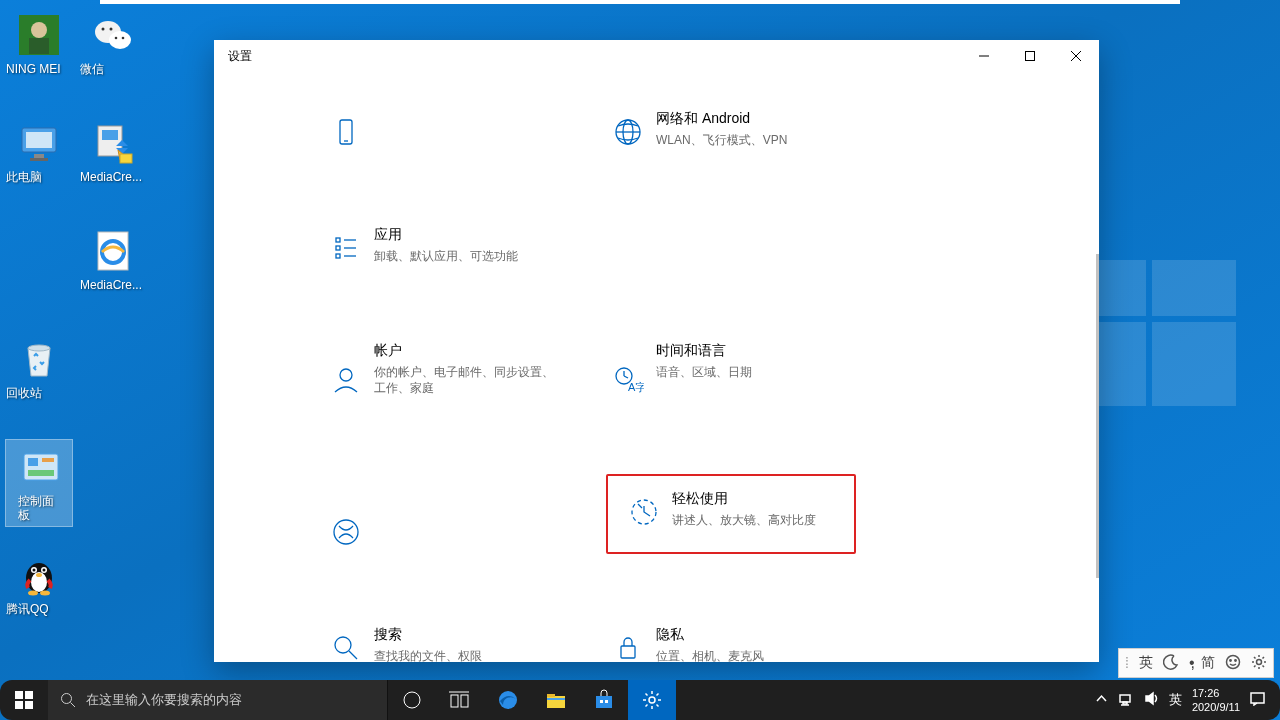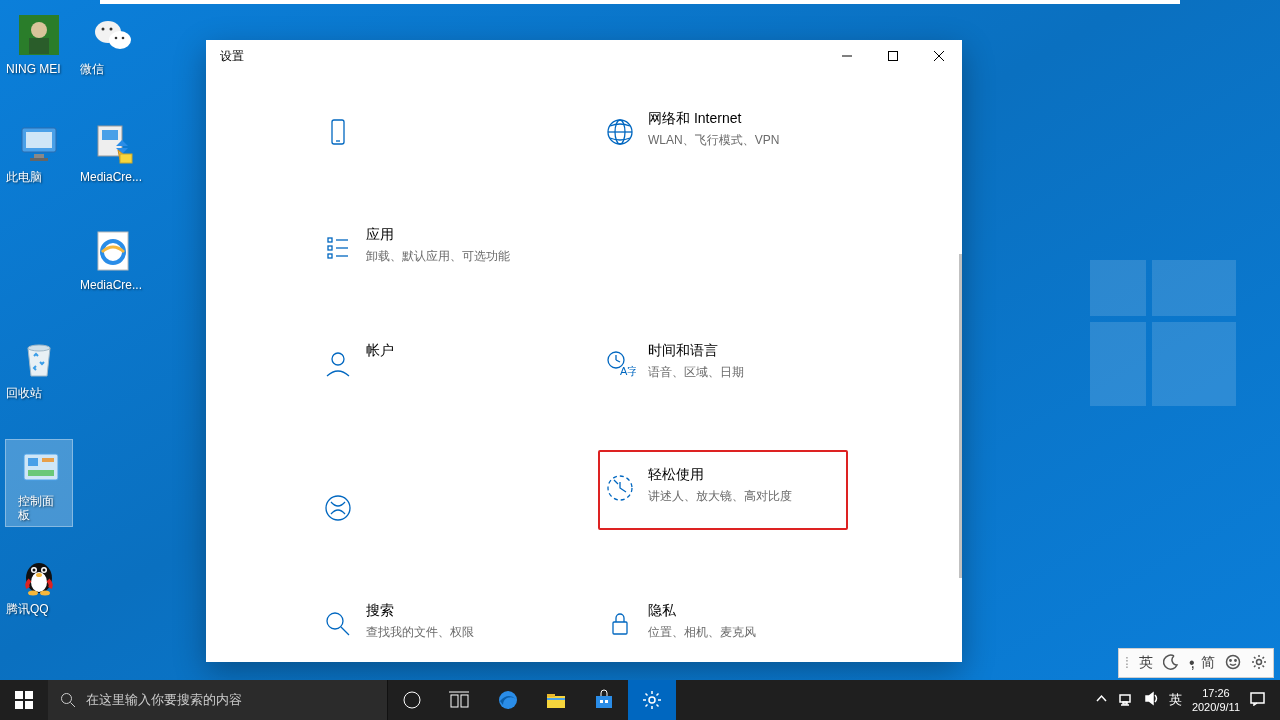--- a/index.html
+++ b/index.html
@@ -11,56 +11,56 @@
 .desktop-icon { position: absolute; width: 66px; cursor: pointer; }
 .desktop-icon .icon-box { width: 46px; height: 46px; margin: 0 auto 4px; display: flex; align-items: center; justify-content: center; }
 .desktop-icon .label { color: #fff; font-size: 12px; text-shadow: 1px 1px 2px rgba(0,0,0,.6); line-height: 14px; word-break: break-all; }
 
 .desktop-icon.selected { background: rgba(255,255,255,.25); outline: 1px solid rgba(255,255,255,.5); }
 
 .win-logo-bg { position: absolute; right: 190px; top: 260px; }
 .win-logo-bg .sq { position: absolute; background: rgba(255,255,255,.14); }
 
 .settings-window {
-  position: absolute; left: 206px; top: 40px; width: 756px; height: 622px;
+  position: absolute; left: 214px; top: 40px; width: 885px; height: 622px;
   background: #fff; box-shadow: 0 10px 30px rgba(0,0,0,.3);
 }
 .titlebar { height: 32px; display: flex; align-items: center; }
 .titlebar .title { padding-left: 14px; font-size: 12px; color: #000; }
 .titlebar .spacer { flex: 1; }
 .titlebar .wbtn { width: 46px; height: 32px; display: flex; align-items: center; justify-content: center; cursor: pointer; }
 .titlebar .wbtn svg { width: 10px; height: 10px; stroke: #000; stroke-width: 1; fill: none; }
 
 .settings-body { position: absolute; top: 32px; left: 0; right: 3px; bottom: 0; overflow-y: auto; }
 .settings-grid { padding: 30px 110px 20px; }
 .settings-row { display: flex; gap: 32px; margin-bottom: 64px; }
 
 .cat-item { display: flex; width: 250px; cursor: pointer; padding: 6px 6px; border-radius: 2px; }
-.cat-item.highlighted { border: 2px solid #d22; padding: 12px 4px 24px; }
+.cat-item.highlighted { border: 2px solid #d22; padding: 12px 20px 24px; margin-top: 8px; }
 .cat-icon { width: 44px; display: flex; justify-content: flex-start; padding-top: 2px; align-items: flex-end; }
 .cat-icon svg { width: 32px; height: 32px; stroke: #0067c0; fill: none; stroke-width: 1.3; }
 .cat-text .cat-title { font-size: 14px; color: #000; line-height: 20px; }
 .cat-text .cat-desc { font-size: 12px; color: #6a6a6a; margin-top: 4px; max-width: 180px; line-height: 16px; }
 
 .scrollbar-fake { position: absolute; right: 0; top: 214px; width: 3px; height: 324px; background: #c1c1c1; border-radius: 0; }
 
 .ime-bar { position: absolute; right: 6px; bottom: 42px; height: 30px; background: #fbfbfb; border: 1px solid #cfcfcf; display: flex; align-items: center; padding: 0 6px; gap: 10px; font-size: 14px; color: #444; }
 .ime-bar .ime-item { cursor: pointer; }
 .ime-bar svg { width: 16px; height: 16px; stroke: #555; fill: none; stroke-width: 1.5; }
 
-.taskbar { position: absolute; left: 0; right: 0; bottom: 0; height: 40px; background: #1f1f1f; display: flex; align-items: stretch; color: #fff; }
+.taskbar { position: absolute; left: 0; right: 0; bottom: 0; height: 40px; background: #1f1f1f; display: flex; align-items: stretch; color: #fff; border-radius: 12px; }
 .start-btn { width: 48px; display: flex; align-items: center; justify-content: center; cursor: pointer; }
 .search-box { flex: 0 0 340px; background: #2b2b2b; display: flex; align-items: center; padding: 0 12px; gap: 10px; color: #ccc; font-size: 13px; border-right: 1px solid #111; }
 .task-icons { display: flex; }
 .task-icons .tbtn { width: 48px; display: flex; align-items: center; justify-content: center; cursor: pointer; }
 .task-icons .tbtn.active { background: #0067c0; }
 .task-icons .tbtn svg, .task-icons .tbtn .glyph { width: 22px; height: 22px; }
 .tray { margin-left: auto; display: flex; align-items: center; gap: 10px; padding: 0 10px; font-size: 12px; }
 .tray svg { width: 15px; height: 15px; stroke: #fff; fill: none; stroke-width: 1.5; }
-.tray .clock { text-align: center; line-height: 14px; font-size: 11px; }
+.tray .clock { text-align: left; line-height: 14px; font-size: 11px; }
 .tray .ime-ind { font-size: 13px; }
 .tray .notif { width: 20px; }
 
 .top-strip { position:absolute; left:100px; right:100px; top:0; height:4px; background:#fff; }
 </style>
 </head>
 <body>
 
 <div class="top-strip"></div>
 
@@ -213,21 +213,21 @@
           <div class="cat-item">
             <div class="cat-icon">
                 <svg viewBox="0 0 32 32">
                   <circle cx="16" cy="16" r="12"></circle>
                   <ellipse cx="16" cy="16" rx="5" ry="12"></ellipse>
                   <line x1="4" y1="16" x2="28" y2="16"></line>
                   <path d="M6 10 Q16 6 26 10 M6 22 Q16 26 26 22"></path>
                 </svg>
               </div>
             <div class="cat-text">
-                <div class="cat-title">网络和 Internet</div>
+                <div class="cat-title">网络和 Android</div>
                 <div class="cat-desc">WLAN、飞行模式、VPN</div>
               </div>
           </div>
         </div>
 
         <div class="settings-row">
           <div class="cat-item">
             <div class="cat-icon">
                 <svg viewBox="0 0 32 32">
                   <rect x="6" y="6" width="4" height="4"></rect>
@@ -248,20 +248,21 @@
         <div class="settings-row">
           <div class="cat-item">
             <div class="cat-icon">
                 <svg viewBox="0 0 32 32">
                   <circle cx="16" cy="11" r="6"></circle>
                   <path d="M5 28 Q16 18 27 28"></path>
                 </svg>
               </div>
             <div class="cat-text">
                 <div class="cat-title">帐户</div>
+                <div class="cat-desc">你的帐户、电子邮件、同步设置、工作、家庭</div>
               </div>
           </div>
           <div class="cat-item">
             <div class="cat-icon">
                 <svg viewBox="0 0 32 32">
                   <circle cx="12" cy="12" r="8"></circle>
                   <line x1="12" y1="7" x2="12" y2="12"></line>
                   <line x1="12" y1="12" x2="16" y2="14"></line>
                   <text x="16" y="27" font-size="11" fill="#0067c0" stroke="none">A字</text>
                 </svg>

